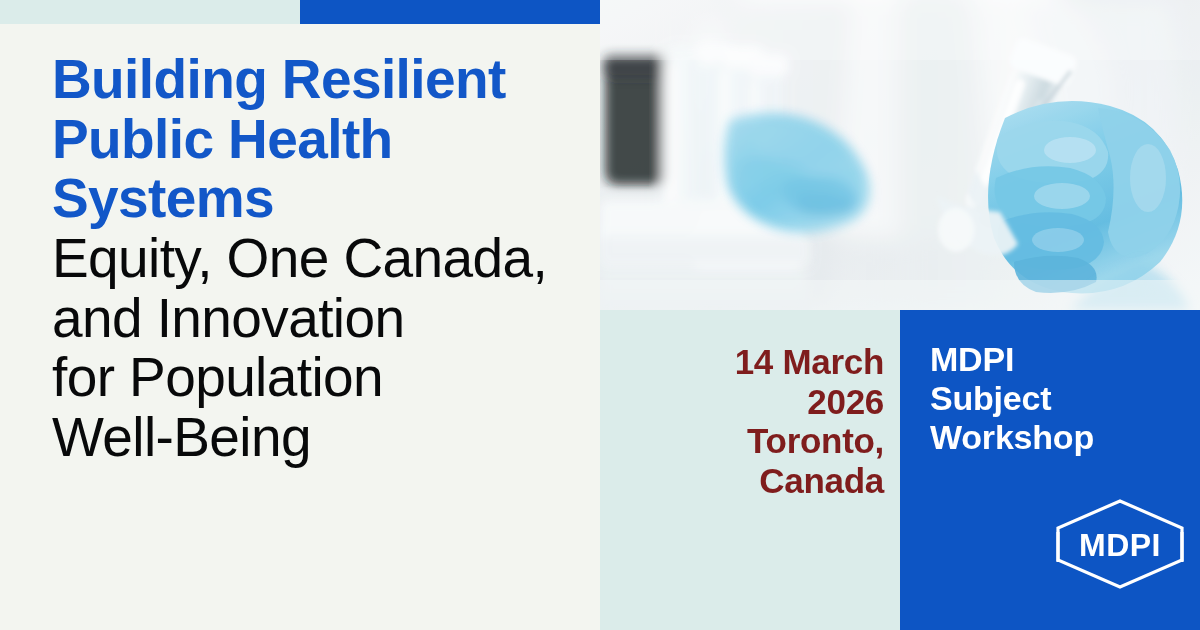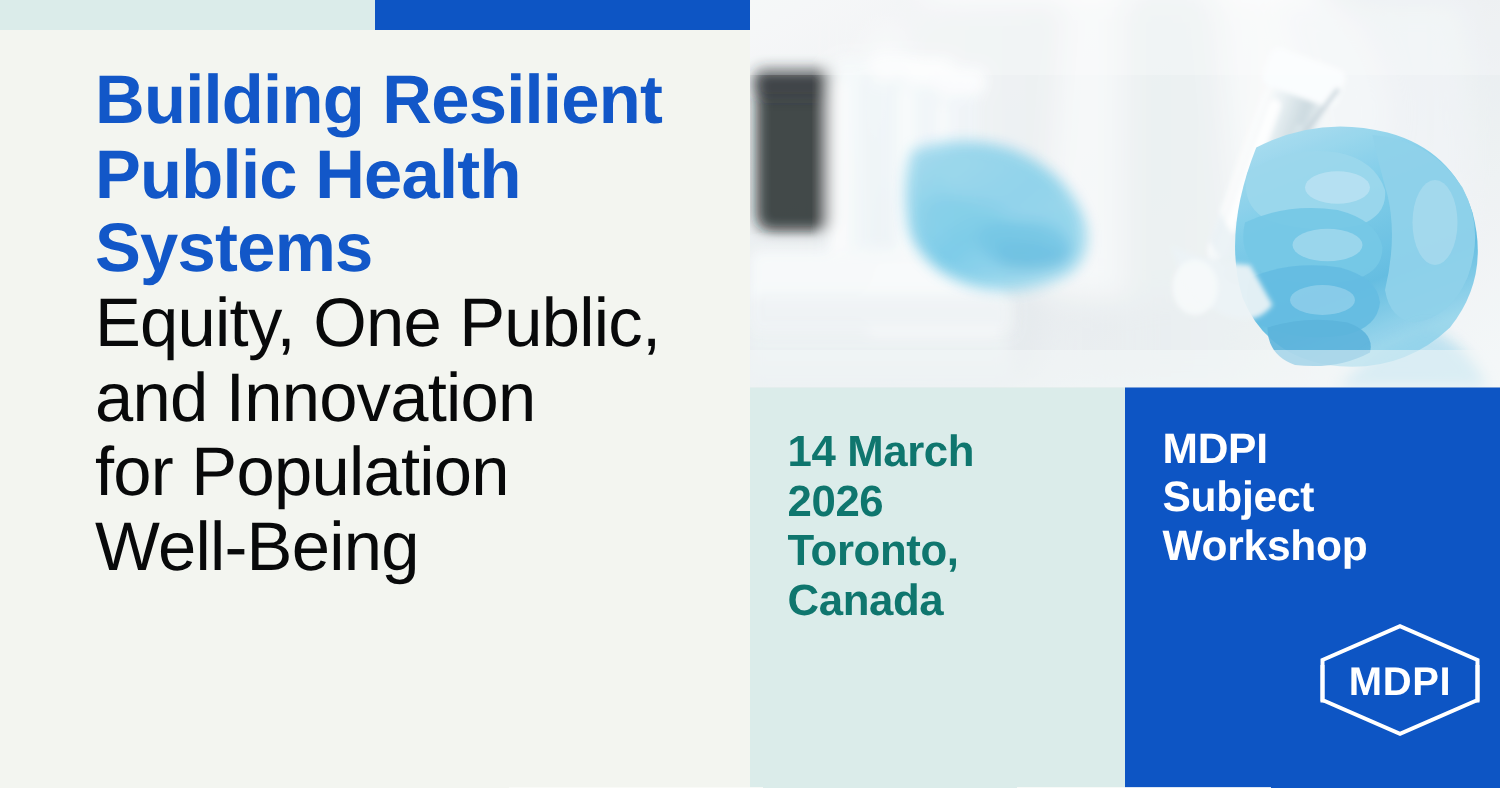--- a/index.html
+++ b/index.html
@@ -41,21 +41,21 @@
 
   
   .left-panel {
     position: absolute;
     left: 0;
     top: 24px;
     width: 600px;
     height: 606px;
     background: #F3F5F0;
     box-sizing: border-box;
-    padding: 26px 30px 0 76px;
+    padding: 26px 30px 0 52px;
   }
 
   .title {
     color: #1257C8;
     font-size: 55px;
     line-height: 1.085;
     font-weight: 700;
     letter-spacing: -0.6px;
     margin: 0;
     white-space: pre-line;
@@ -92,27 +92,28 @@
     position: absolute;
     left: 600px;
     top: 310px;
     width: 300px;
     height: 320px;
     background: #DBECEA;
     box-sizing: border-box;
     padding: 32px 16px 0 30px;
   }
   .date-text {
-    color: #0f766e;
+    color: #7f1d1d;
     font-size: 35px;
     line-height: 1.13;
     font-weight: 700;
     letter-spacing: -0.3px;
     margin: 0;
     white-space: pre-line;
+    text-align: right;
   }
 
   
   .brand-panel {
     position: absolute;
     left: 900px;
     top: 310px;
     width: 328px;
     height: 320px;
     background: #0D55C4;
@@ -147,21 +148,21 @@
 
 <div class="banner">
 
   <div class="top-strip-teal"></div>
   <div class="top-strip-blue"></div>
 
   <div class="left-panel">
     <h1 class="title">Building Resilient
 Public Health
 Systems</h1>
-    <h2 class="subtitle">Equity, One Public,
+    <h2 class="subtitle">Equity, One Canada,
 and Innovation
 for Population
 Well-Being</h2>
   </div>
 
   <div class="photo">
     <svg viewBox="0 0 600 310" preserveAspectRatio="xMidYMid slice" aria-hidden="true">
       <defs>
         <linearGradient id="coatGrad" x1="0" y1="0" x2="1" y2="1">
           <stop offset="0%" stop-color="#f2f5f6"></stop>

